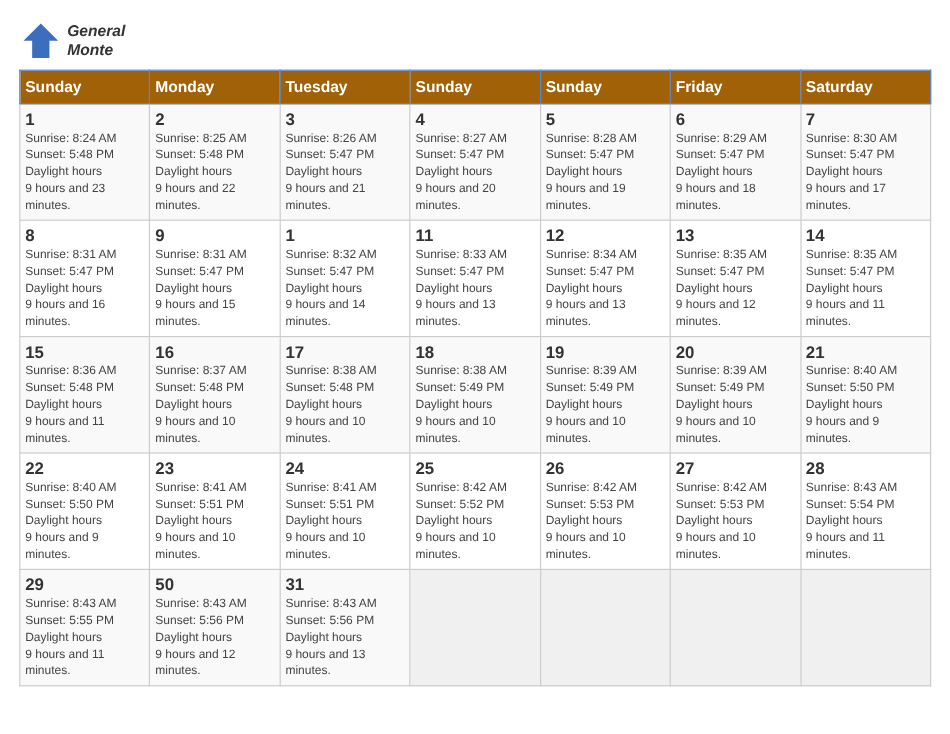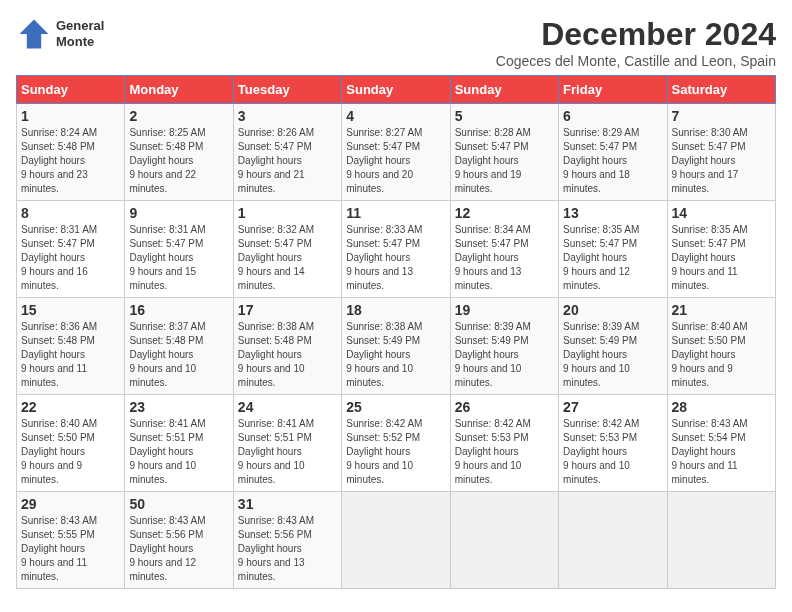--- a/index.html
+++ b/index.html
@@ -6,22 +6,23 @@
     body {
       font-family: Arial, sans-serif;
       background: #fff;
       width: 792px;
       min-height: 612px;
       padding: 16px;
     }
     .header-section {
       display: flex;
       justify-content: space-between;
-      align-items: flex-start;
+      align-items: center;
       margin-bottom: 6px;
+      font-style: italic;
     }
     .logo {
       display: flex;
       align-items: center;
       gap: 4px;
     }
     .logo-text {
       font-size: 13px;
       font-weight: bold;
       color: #333;
@@ -42,21 +43,21 @@
     .subtitle {
       font-size: 14px;
       color: #555;
     }
     .calendar {
       width: 100%;
       border-collapse: collapse;
       font-size: 11px;
     }
     .calendar th {
-      background: #ef4444;
+      background: #a16207;
       color: #fff;
       padding: 6px 4px;
       text-align: left;
       font-size: 13px;
       font-weight: bold;
       border: 1px solid #5a84cc;
     }
     .calendar td {
       border: 1px solid #ccc;
       vertical-align: top;
@@ -92,24 +93,20 @@
 <div class="header-section">
   <div class="logo">
     <svg class="logo-icon" viewBox="0 0 40 40">
       <polygon points="20,4 36,20 28,20 28,36 12,36 12,20 4,20" fill="#3d6ebd"></polygon>
     </svg>
     <div class="logo-text">
       <span>General</span><br>
       <span>Monte</span>
     </div>
   </div>
-  <div class="title-section">
-    <div class="month-title">December 2024</div>
-    <div class="subtitle">Cogeces del Monte, Castille and Leon, Spain</div>
-  </div>
 </div>
 
 <table class="calendar">
   <thead>
     <tr>
     <th>Sunday</th>
         <th>Monday</th>
         <th>Tuesday</th>
         <th>Sunday</th>
         <th>Sunday</th>

